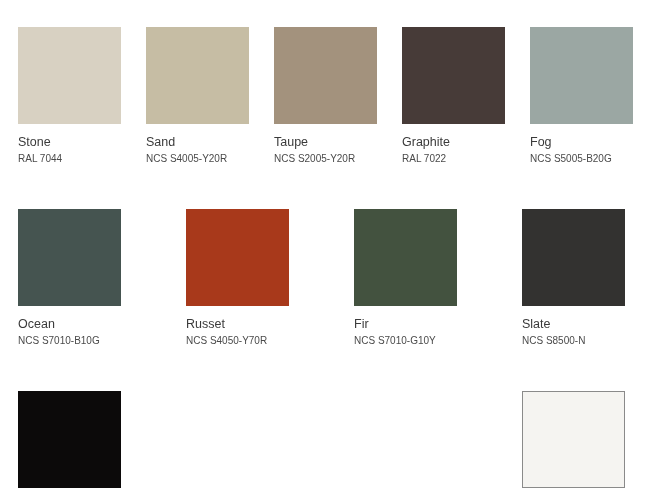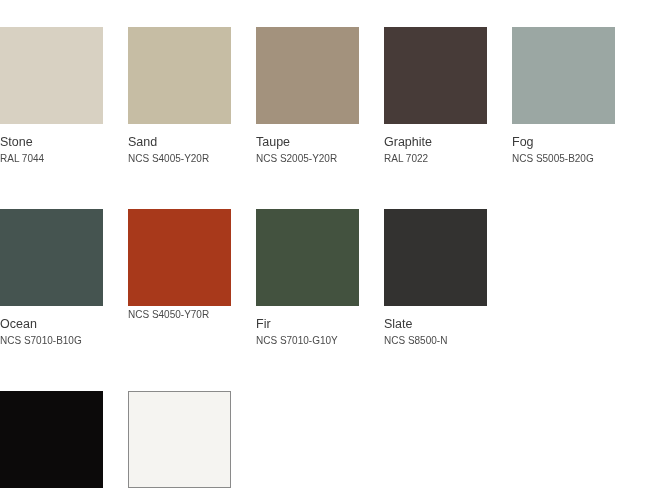--- a/index.html
+++ b/index.html
@@ -16,21 +16,23 @@
   }
   #palette {
     position: relative;
     width: 650px;
     height: 498px;
     padding: 0;
   }
   .swatch-row {
     display: flex;
     flex-direction: row;
+    padding-left: 18px;
     box-sizing: border-box;
+    justify-content: space-between;
   }
   .swatch-row.row-0 { padding-top: 27px; }
   .swatch-row.row-1 { padding-top: 44px; }
   .swatch-row.row-2 { padding-top: 44px; }
   .swatch-cell {
     width: 103px;
     margin-right: 25px;
     display: block;
   }
   .chip {
@@ -94,20 +96,21 @@
       </div>
     </div>
     <div class="swatch-row row-1">
       <div class="swatch-cell">
         <span class="chip" style="background: rgb(69, 84, 80);"></span>
         <span class="swatch-name">Ocean</span>
         <span class="swatch-code">NCS S7010-B10G</span>
       </div>
       <div class="swatch-cell">
         <span class="chip" style="background: rgb(168, 57, 27);"></span>
+        <span class="swatch-name">Russet</span>
         <span class="swatch-code">NCS S4050-Y70R</span>
       </div>
       <div class="swatch-cell">
         <span class="chip" style="background: rgb(67, 82, 63);"></span>
         <span class="swatch-name">Fir</span>
         <span class="swatch-code">NCS S7010-G10Y</span>
       </div>
       <div class="swatch-cell">
         <span class="chip" style="background: rgb(51, 50, 48);"></span>
         <span class="swatch-name">Slate</span>

